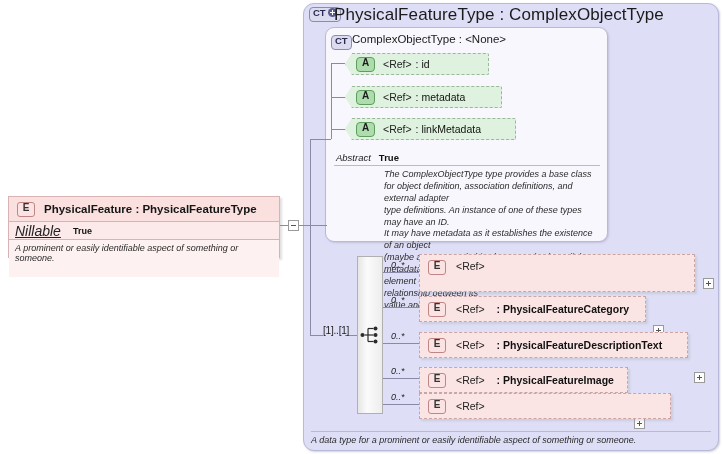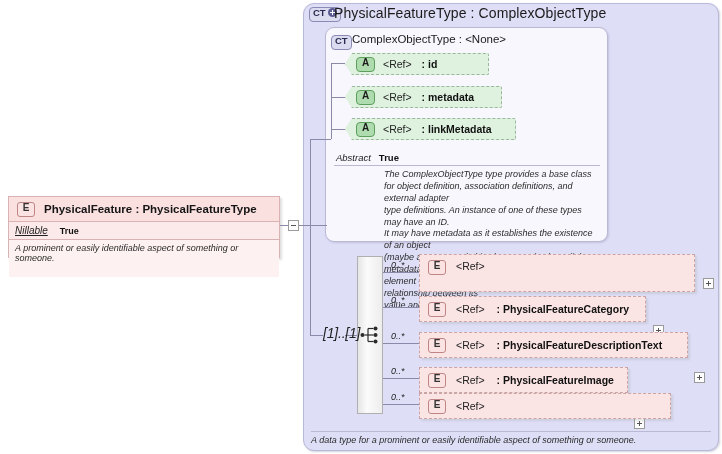--- a/index.html
+++ b/index.html
@@ -42,21 +42,21 @@
   .exp:before{content:"";position:absolute;left:2px;right:2px;top:4px;height:1px;background:#555;}
   .exp.plus:after{content:"";position:absolute;top:2px;bottom:2px;left:4px;width:1px;background:#555;}
 
   
   #ct-outer{
     left:303px;top:3px;width:416px;height:448px;
     background:#dedef7;border:1px solid #b8b8d8;border-radius:11px;
     box-shadow:1px 1px 2px rgba(120,120,160,.35);
   }
   #ct-outer-title{
-    left:334px;top:5px;font-size:14px;color:#1b1b1b;letter-spacing:.1px;
+    left:334px;top:5px;font-size:17px;color:#1b1b1b;letter-spacing:.1px;
   }
   #ct-outer-badge{left:309px;top:7px;}
 
   
   #ct-inner{
     left:325px;top:27px;width:283px;height:215px;
     background:#f7f7fd;border:1px solid #b9b9d4;border-radius:9px;
     box-shadow:1px 1px 2px rgba(130,130,165,.3);
   }
   #ct-inner-title{left:352px;top:33px;font-size:11.5px;color:#1b1b1b;}
@@ -64,21 +64,21 @@
 
   
   .attr-row{
     height:22px;background:#dff2df;border:1px dashed #9ab89a;
     border-radius:2px;display:flex;align-items:center;
     box-shadow:1.5px 1.5px 0 rgba(150,150,150,.25);
     clip-path:polygon(0 50%,7px 0,100% 0,100% 100%,7px 100%);
   }
   .attr-row .badge-a{margin-left:10px;}
   .attr-ref{margin-left:8px;font-size:10.5px;color:#222;}
-  .attr-name{margin-left:10px;font-size:10.5px;color:#111;font-weight:700;padding-right:10px;white-space:nowrap;}
+  .attr-name{margin-left:4px;font-size:10.5px;color:#111;font-weight:400;padding-right:10px;white-space:nowrap;}
 
   
   .line{position:absolute;background:#8a8aa8;}
   .vline{width:1px;}
   .hline{height:1px;}
 
   
   #doc-panel{
     left:334px;top:152px;width:266px;height:84px;background:#f7f7fd;
   }
@@ -102,36 +102,36 @@
   #el-title{
     height:24px;display:flex;align-items:center;border-bottom:1px solid #d9b3b3;
     padding-left:8px;background:#fbe0e0;
   }
   #el-title .badge-e{margin-right:9px;}
   #el-title .t{font-size:11.5px;color:#151515;font-weight:600;}
   #el-props{
     height:17px;display:flex;align-items:center;gap:12px;padding-left:6px;
     border-bottom:1px solid #d9b3b3;background:#fceaea;
   }
-  #el-props .k{font-size:10px;font-style:italic;color:#222;text-decoration:underline;}
+  #el-props .k{font-size:14px;font-style:italic;color:#222;text-decoration:underline;}
   #el-props .v{font-size:9px;color:#111;font-weight:600;}
   #el-doc{
     padding:3px 6px 14px 6px;font-size:9px;font-style:italic;color:#2b2b2b;
     background:#fdf1f1;
   }
 
   
   #seq-box{
     left:357px;top:256px;width:26px;height:158px;
     background:linear-gradient(to right,#e6e6e6 0%,#fbfbfb 38%,#ededed 100%);
     border:1px solid #b0b0b0;
   }
   #seq-glyph{left:360px;top:325px;width:20px;height:20px;}
   #seq-card{
-    left:323px;top:325px;font-size:14px;font-style:italic;color:#222;
+    left:323px;top:325px;font-size:10px;color:#222;
     letter-spacing:-.2px;
   }
 
   
   .ref-row{
     height:26px;background:#fbe4e4;border:1px dashed #c9a5a5;
     display:flex;align-items:center;
     box-shadow:2px 2px 2px rgba(160,160,160,.28);
   }
   .ref-row.tall{height:38px;align-items:flex-start;padding-top:4px;}

